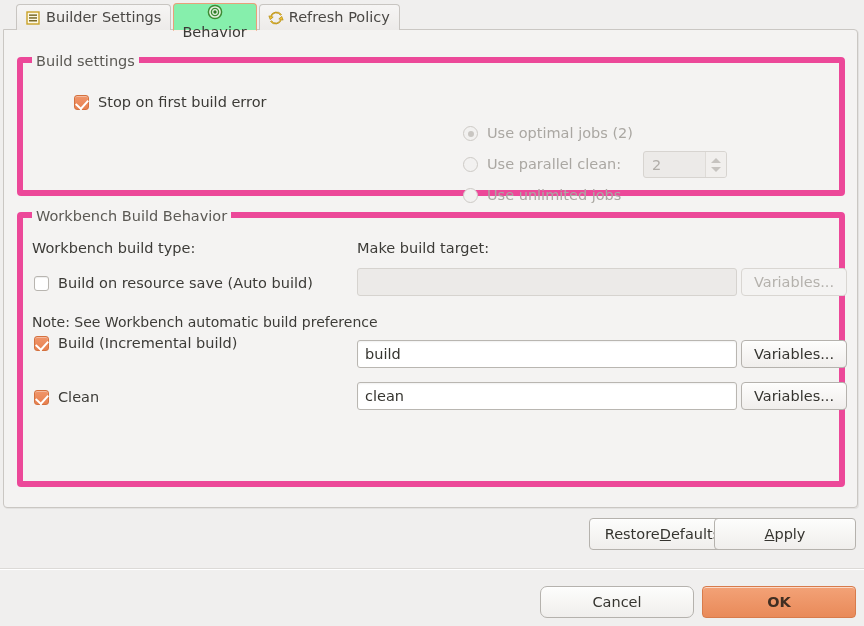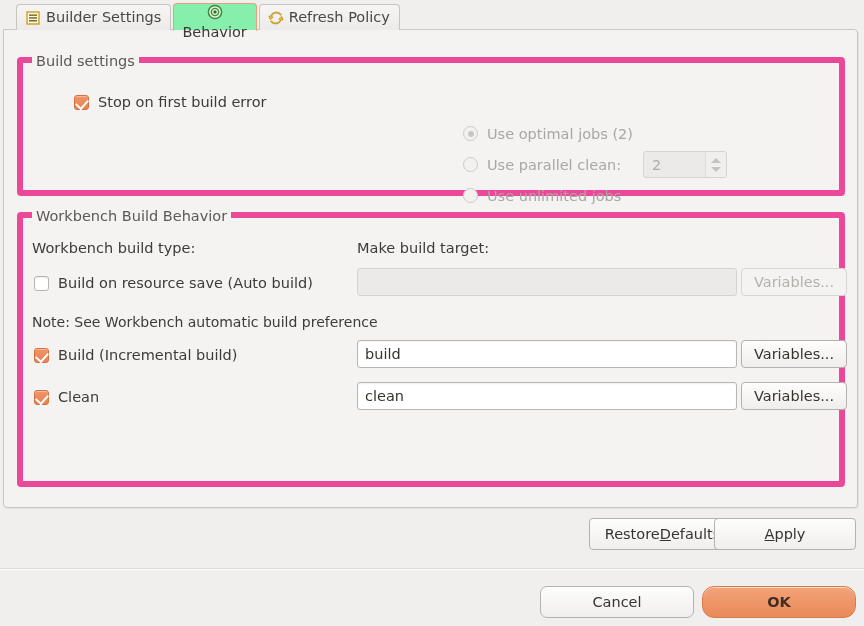--- a/index.html
+++ b/index.html
@@ -130,21 +130,21 @@
     border: solid #ffffff;
     border-width: 0 2.2px 2.2px 0;
     transform: rotate(42deg);
   }
   .cb-text { font-size: 14.5px; color: #3c3b37; line-height: 1; }
 
   
   .rb-row {
     position: absolute;
     display: flex;
-    align-items: flex-end;
+    align-items: flex-start;
     gap: 9px;
     white-space: nowrap;
     cursor: default;
   }
   .radio {
     width: 15px; height: 15px;
     box-sizing: border-box;
     border-radius: 50%;
     flex: 0 0 15px;
     background: #f2f1f0;
@@ -346,21 +346,21 @@
     </div>
     <div class="field disabled" style="left:334px; top:50px; width:380px;">
       <span></span>
     </div>
     <div class="btn disabled" style="left:718px; top:50px; width:106px; height:28px;">
       <span>Variables...</span>
     </div>
 
     <span class="lbl" style="left:9px; top:96px; font-size:14px;">Note: See Workbench automatic build preference</span>
 
-    <div class="cb-row" style="left:11px; top:130px;text-align:center;">
+    <div class="cb-row" style="left:11px; top:118px;text-align:center;">
       <span class="cbox on"></span>
       <span class="cb-text">Build (Incremental build)</span>
     </div>
     <div class="field" style="left:334px; top:122px; width:380px;">
       <span>build</span>
     </div>
     <div class="btn" style="left:718px; top:122px; width:106px; height:28px;">
       <span>Variables...</span>
     </div>
 
@@ -388,15 +388,15 @@
     <span class="mn">A</span>
     <span>pply</span>
 </div>
 
 <div class="sep" style="top:568px;"></div>
 
 <div class="btn" style="left:540px; top:586px; width:154px; height:32px;border-radius:7px;">
   <span>Cancel</span>
 </div>
 
-<div class="btn primary" style="left:702px; top:586px; width:154px; height:32px;border-radius:12px;">
+<div class="btn primary" style="left:702px; top:586px; width:154px; height:32px;">
   <span>OK</span>
 </div>
 
 </body></html>

